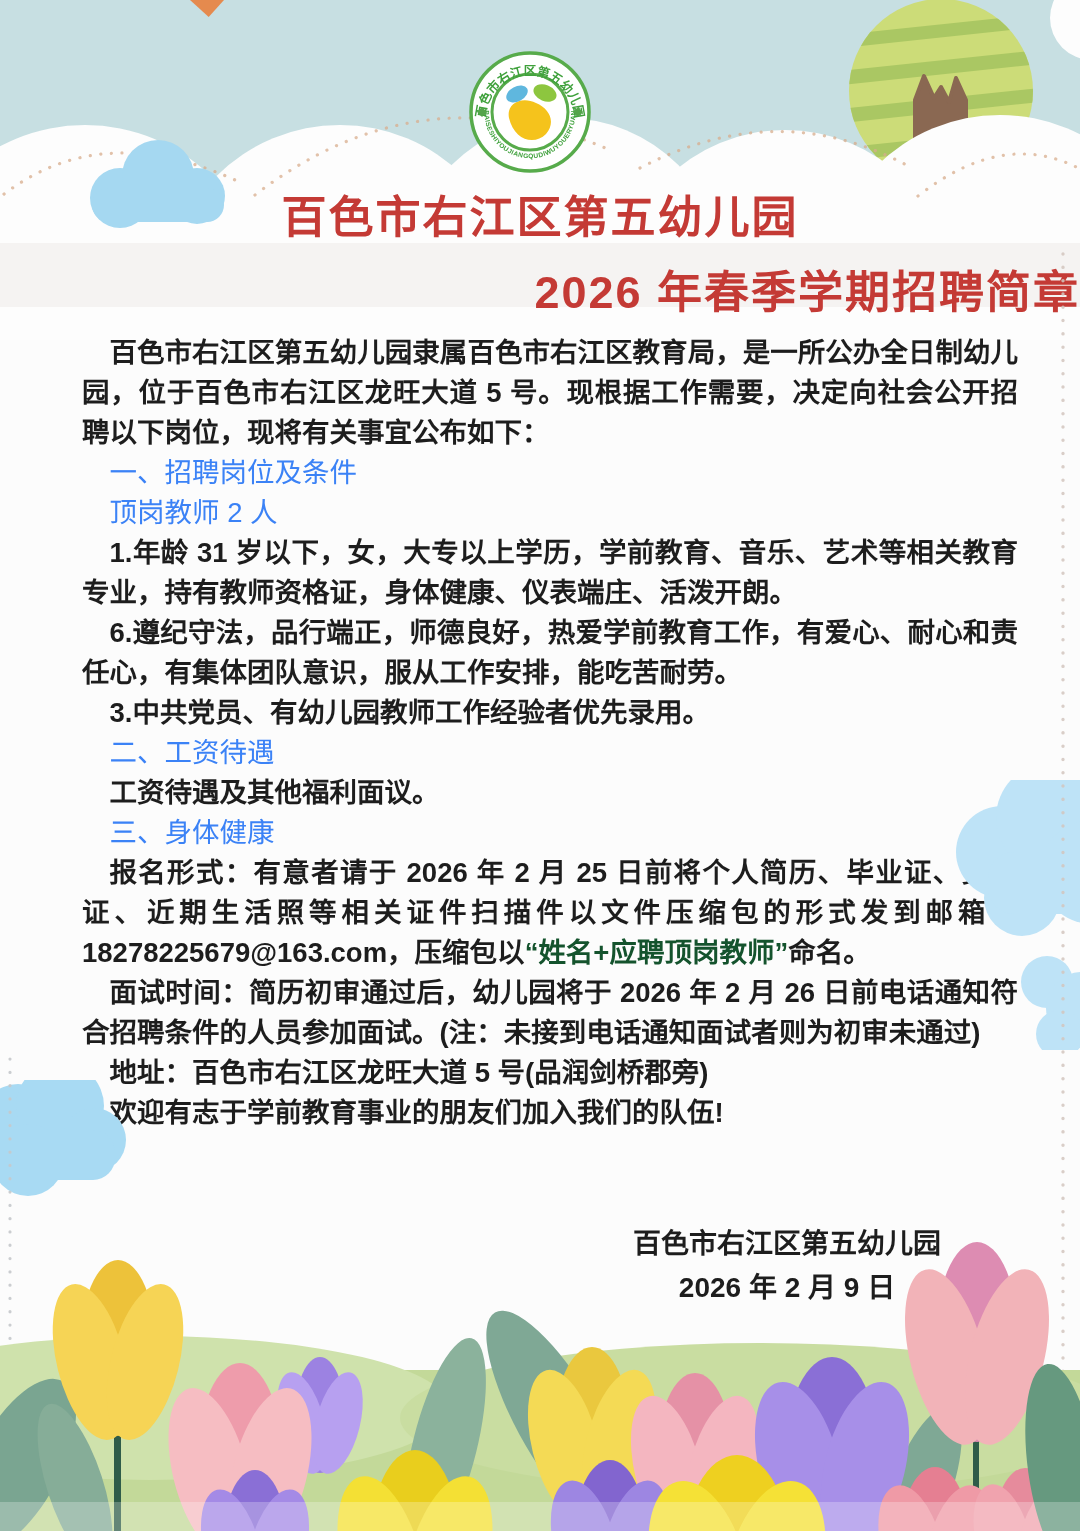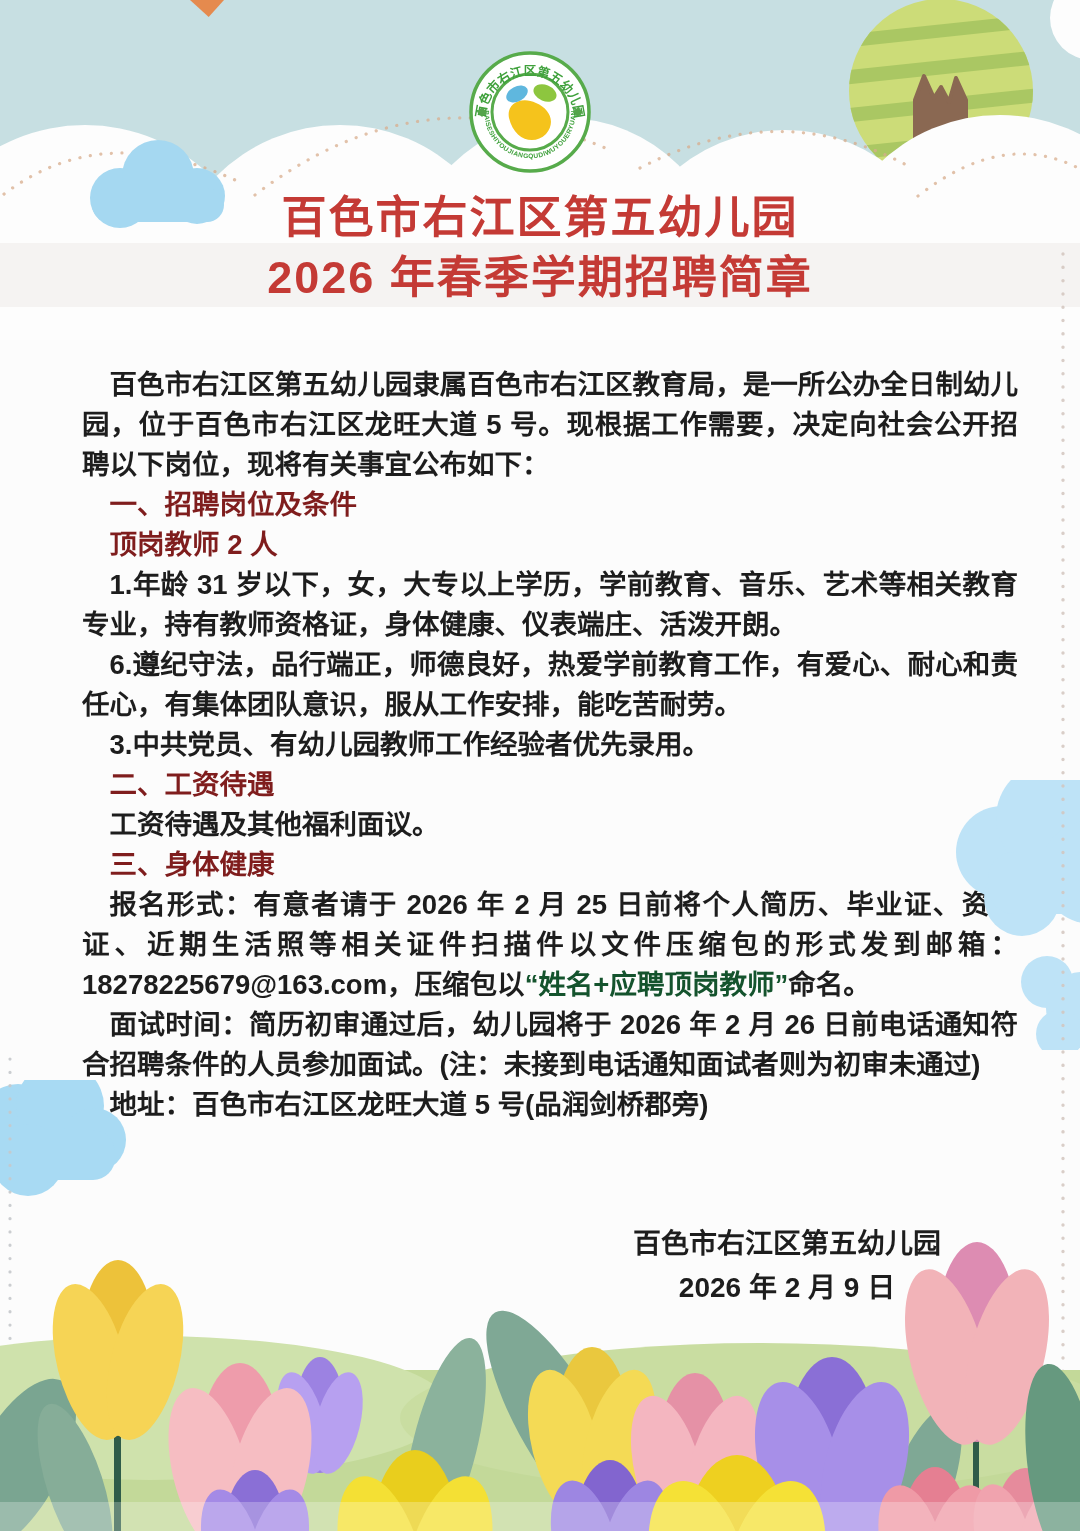--- a/index.html
+++ b/index.html
@@ -13,29 +13,29 @@
   .triangle{
     position:absolute;left:190px;top:0;width:34px;height:17px;background:#e58a4e;
     clip-path:polygon(0 0,100% 0,55% 100%);
   }
   .title-band{position:absolute;left:0;top:243px;width:1080px;height:64px;background:#f5f3f2;}
   .title{
     position:absolute;left:0;width:1080px;text-align:center;
     color:#c43a35;font-weight:700;font-size:45px;letter-spacing:2px;line-height:1.1;
   }
   .title1{top:193px;}
-  .title2{top:253px;}
+  .title2{top:268px;text-align:right;}
   .logo{position:absolute;left:468px;top:50px;width:124px;height:124px;}
   .body-text{
-    position:absolute;left:82px;top:365px;width:936px;
+    position:absolute;left:82px;top:333px;width:936px;
     font-size:27.5px;line-height:40px;color:#1d1d1d;font-weight:600;
     text-align:justify;
   }
   .para{margin:0;text-indent:1em;}
-  .para.heading{color:#7f1d1d;font-weight:700;}
+  .para.heading{color:#3b82f6;font-weight:400;}
   .red-em{color:#14532d;font-weight:700;}
   .signature{
     position:absolute;left:537px;top:1222px;width:500px;text-align:center;
     font-size:28px;color:#1d1d1d;font-weight:600;line-height:44px;
   }
   .sig-line{display:block;}
 </style>
 </head>
 <body>
 
@@ -119,20 +119,21 @@
       <p class="para heading"><span>顶岗教师 2 人</span></p>
       <p class="para"><span>1.年龄 31 岁以下，女，大专以上学历，学前教育、音乐、艺术等相关教育专业，持有教师资格证，身体健康、仪表端庄、活泼开朗。</span></p>
       <p class="para"><span>6.遵纪守法，品行端正，师德良好，热爱学前教育工作，有爱心、耐心和责任心，有集体团队意识，服从工作安排，能吃苦耐劳。</span></p>
       <p class="para"><span>3.中共党员、有幼儿园教师工作经验者优先录用。</span></p>
       <p class="para heading"><span>二、工资待遇</span></p>
       <p class="para"><span>工资待遇及其他福利面议。</span></p>
       <p class="para heading"><span>三、身体健康</span></p>
       <p class="para"><span>报名形式：有意者请于 2026 年 2 月 25 日前将个人简历、毕业证、资格证、近期生活照等相关证件扫描件以文件压缩包的形式发到邮箱：18278225679@163.com，压缩包以</span><span class="red-em">“姓名+应聘顶岗教师”</span><span>命名。</span></p>
       <p class="para"><span>面试时间：简历初审通过后，幼儿园将于 2026 年 2 月 26 日前电话通知符合招聘条件的人员参加面试。(注：未接到电话通知面试者则为初审未通过)</span></p>
       <p class="para"><span>地址：百色市右江区龙旺大道 5 号(品润剑桥郡旁)</span></p>
+      <p class="para"><span>欢迎有志于学前教育事业的朋友们加入我们的队伍!</span></p>
     </div>
 
   <div class="signature">
     <span class="sig-line">百色市右江区第五幼儿园</span>
     <span class="sig-line">2026 年 2 月 9 日</span>
   </div>
 
   <svg class="decor" style="left:920px;top:780px;" width="160" height="270" viewBox="920 780 160 270">
     <g fill="#bee3f7">
       <circle cx="1002" cy="852" r="46"></circle>

